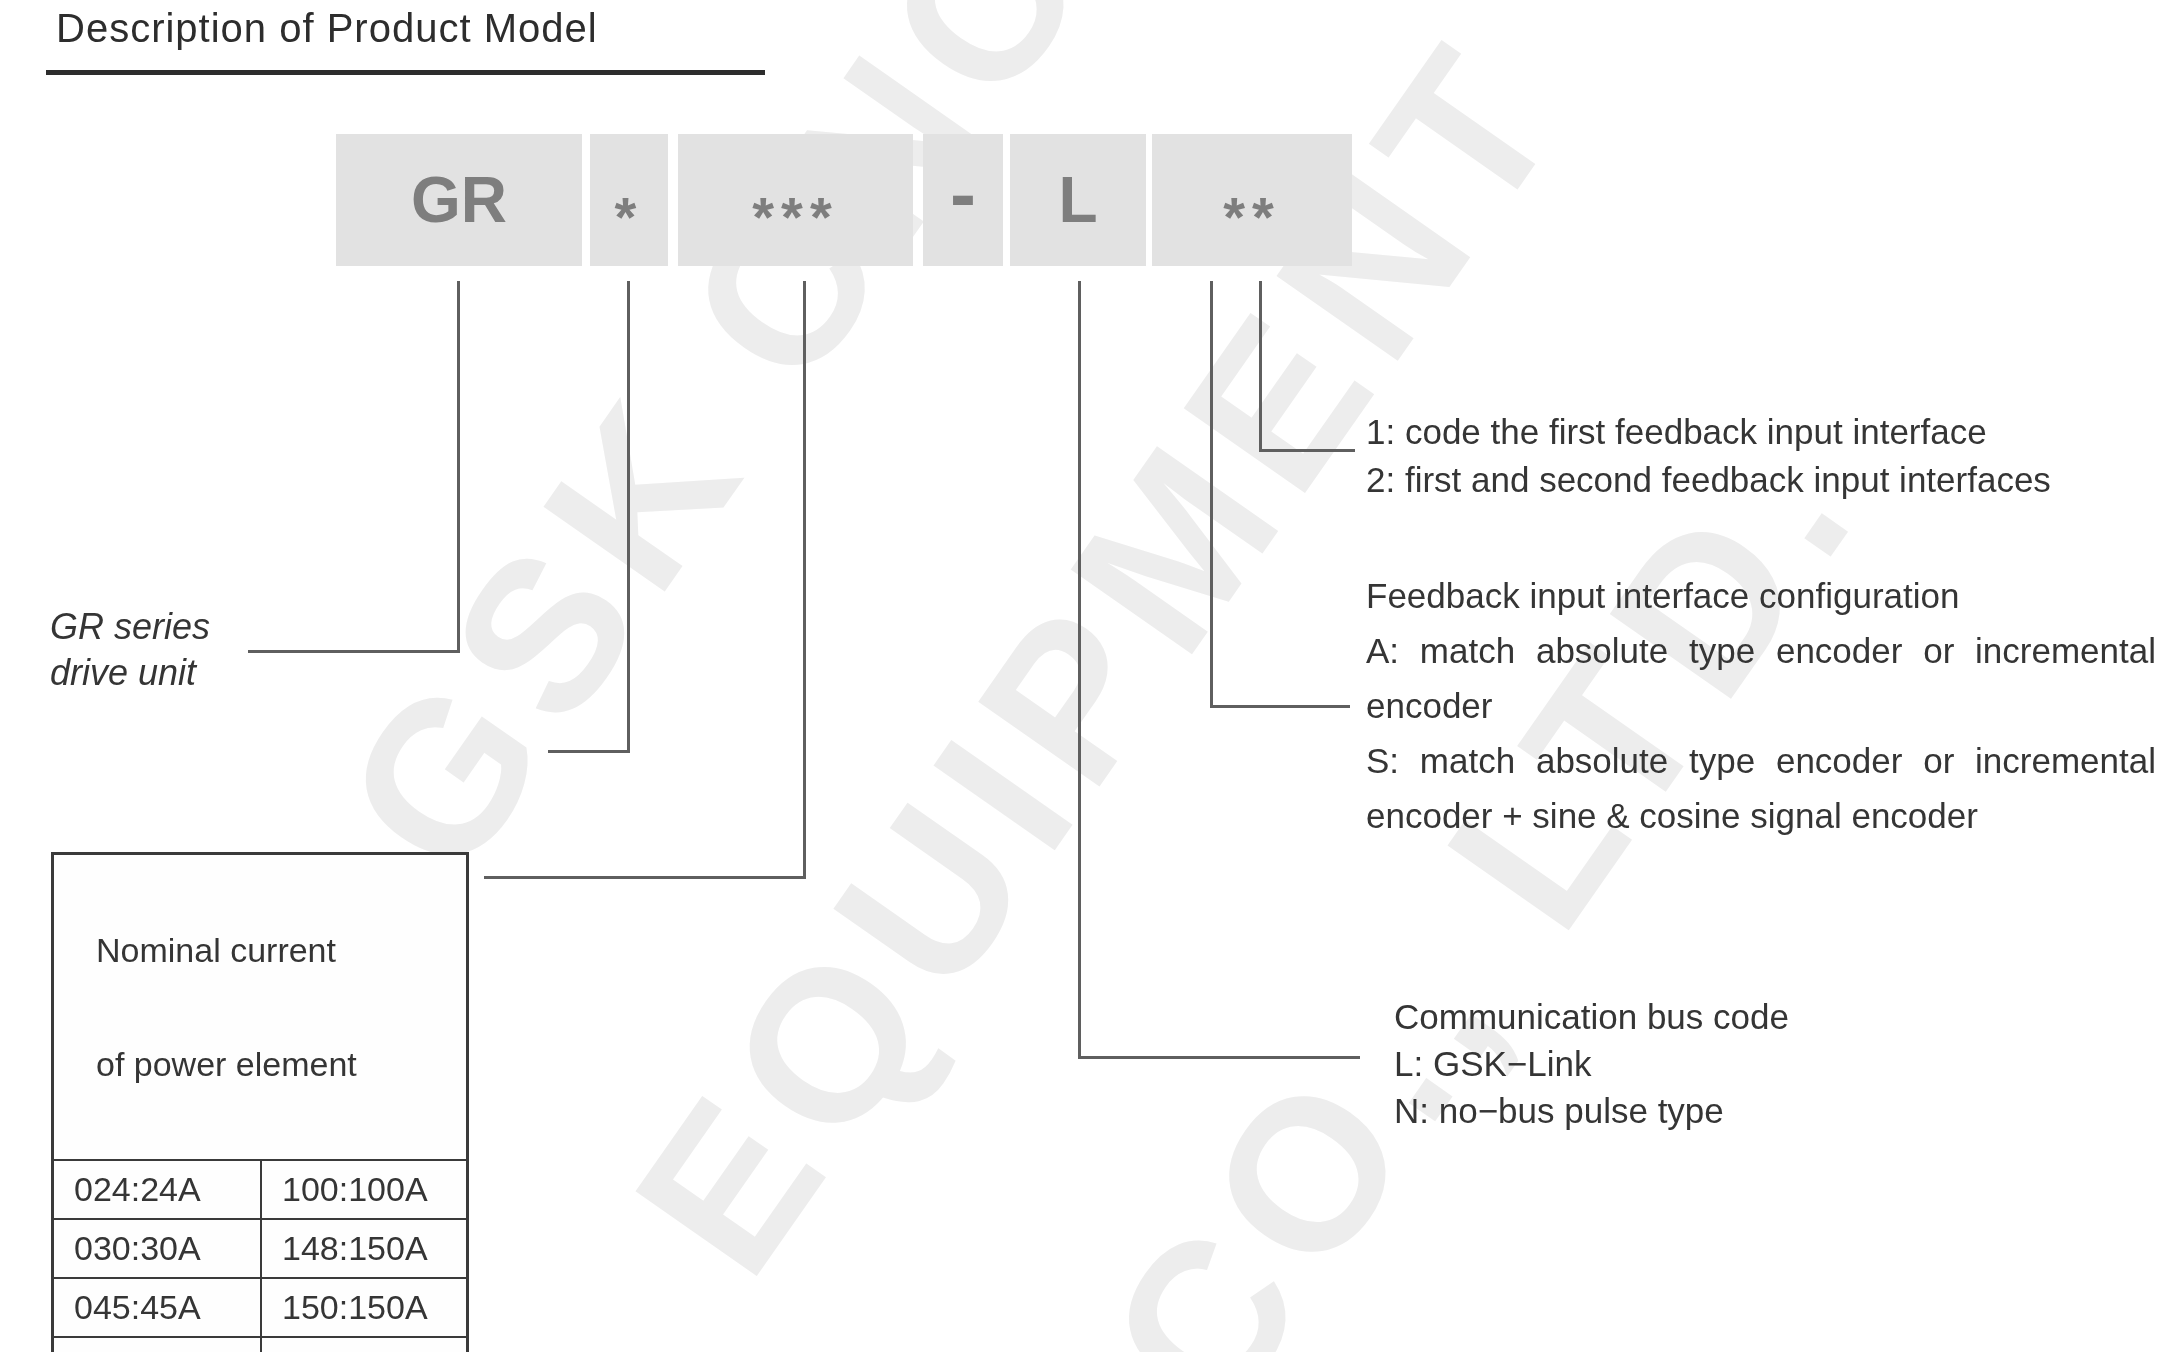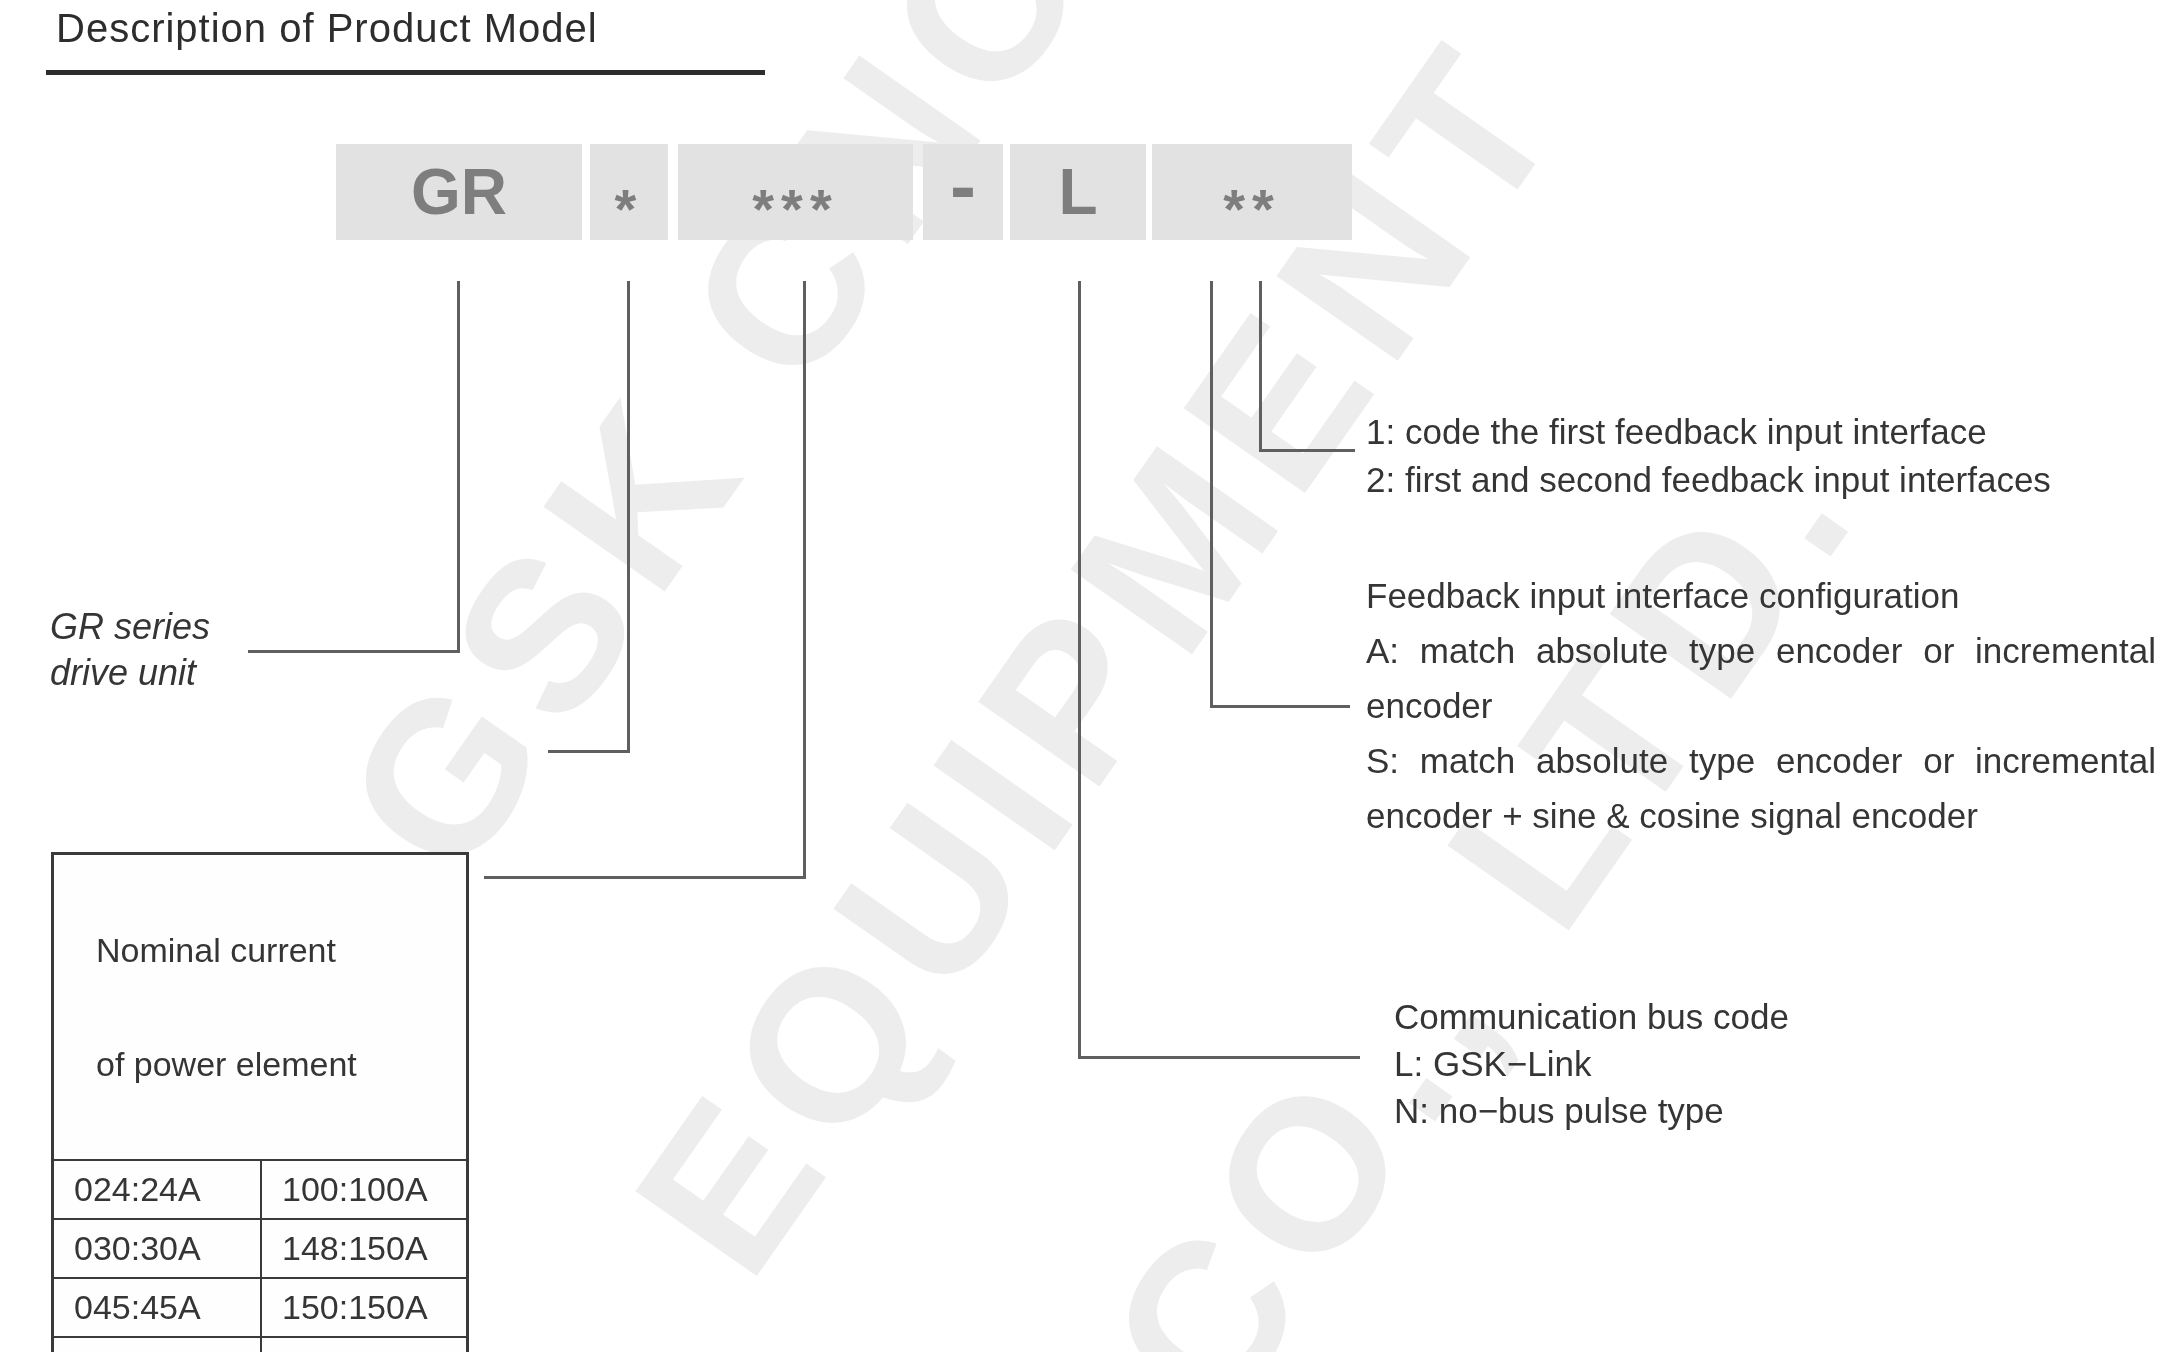--- a/index.html
+++ b/index.html
@@ -23,21 +23,21 @@
   .title{
     position:absolute; left:56px; top:6px; font-size:40px; color:var(--title-text);
     letter-spacing:1px; z-index:2; white-space:pre;
   }
   .title-underline{
     position:absolute; left:46px; top:70px; width:719px; height:5px;
     background:var(--title-text); z-index:2;
   }
   
   .mbox{
-    position:absolute; top:144px; height:96px; background:var(--box-fill);
+    position:absolute; top:134px; height:132px; background:var(--box-fill);
     display:flex; align-items:center; justify-content:center;
     color:var(--box-text); font-weight:bold; z-index:1;
   }
   .mbox .lbl{display:block;}
   .lbl-letters{font-size:64px;}
   .lbl-ast{font-size:56px; letter-spacing:7px; transform:translateY(16px);}
   .lbl-dash{font-size:78px; transform:translateY(-6px);}
   
   .line{position:absolute; background:var(--leader-line); z-index:1;}
   

